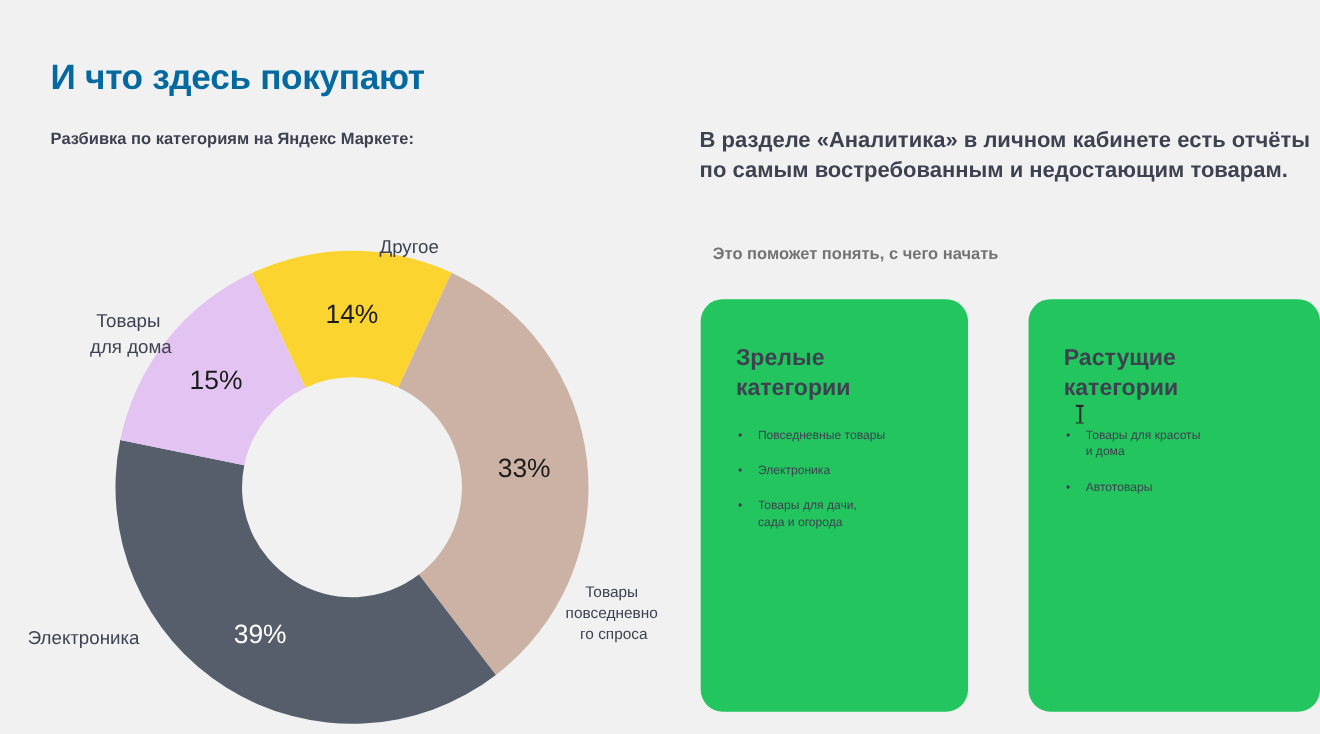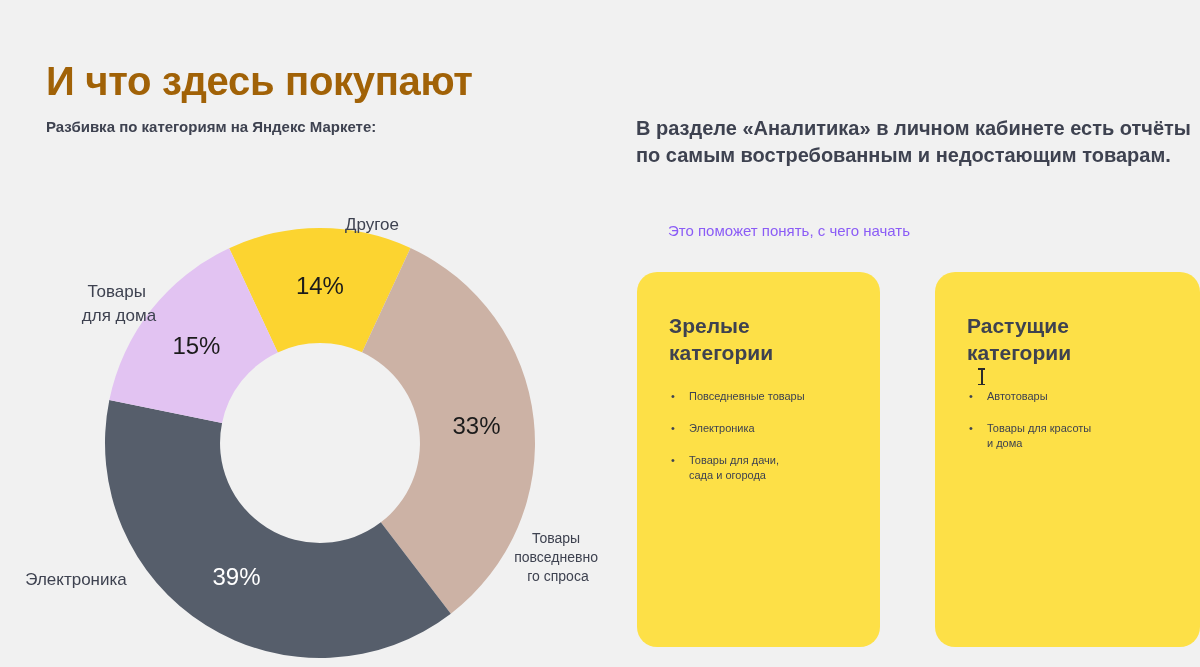--- a/index.html
+++ b/index.html
@@ -19,24 +19,24 @@
     position: relative;
     width: 1200px;
     height: 667px;
   }
 
   
   .page-title {
     position: absolute;
     left: 46px;
     top: 32px;
-    font-size: 40px;
+    font-size: 32px;
     font-weight: 700;
     letter-spacing: -0.3px;
-    color: #a16207;
+    color: #0369a1;
     line-height: 1.1;
   }
   .chart-subtitle {
     position: absolute;
     left: 46px;
     top: 117px;
     width: 420px;
     font-size: 15px;
     font-weight: 700;
     line-height: 1.32;
@@ -47,25 +47,25 @@
     left: 636px;
     top: 115px;
     width: 560px;
     font-size: 20px;
     font-weight: 700;
     line-height: 1.34;
     color: #3e4250;
   }
   .right-sub {
     position: absolute;
-    left: 668px;
+    left: 648px;
     top: 222px;
     font-size: 15px;
-    font-weight: 400;
-    color: #8b5cf6;
+    font-weight: 700;
+    color: #737373;
   }
 
   
   .chart-area {
     position: absolute;
     left: 0px;
     top: 190px;
     width: 620px;
     height: 477px;
   }
@@ -87,21 +87,21 @@
   }
   .cat-label.small {
     font-size: 14px;
   }
 
   
   .card {
     position: absolute;
     top: 272px;
     height: 375px;
-    background: #fde047;
+    background: #22c55e;
     border-radius: 20px;
     box-sizing: border-box;
     padding: 40px 32px 20px 32px;
   }
   #card-mature { left: 637px; width: 243px; }
   #card-growing { left: 935px; width: 265px; border-top-right-radius: 20px; border-bottom-right-radius: 20px; }
 
   .card-title {
     font-size: 21px;
     font-weight: 700;
@@ -216,23 +216,23 @@
       <li>Электроника</li>
       <li>Товары для дачи,
 сада и огорода</li>
     </ul>
   </div>
 
   <div class="card" id="card-growing">
     <div class="card-title">Растущие
 категории</div>
     <ul class="card-list">
-      <li>Автотовары</li>
       <li>Товары для красоты
 и дома</li>
+      <li>Автотовары</li>
     </ul>
   </div>
 
   <div class="ibeam">
     <div class="cap-top"></div>
     <div class="stem"></div>
     <div class="cap-bot"></div>
   </div>
 
 </div>

